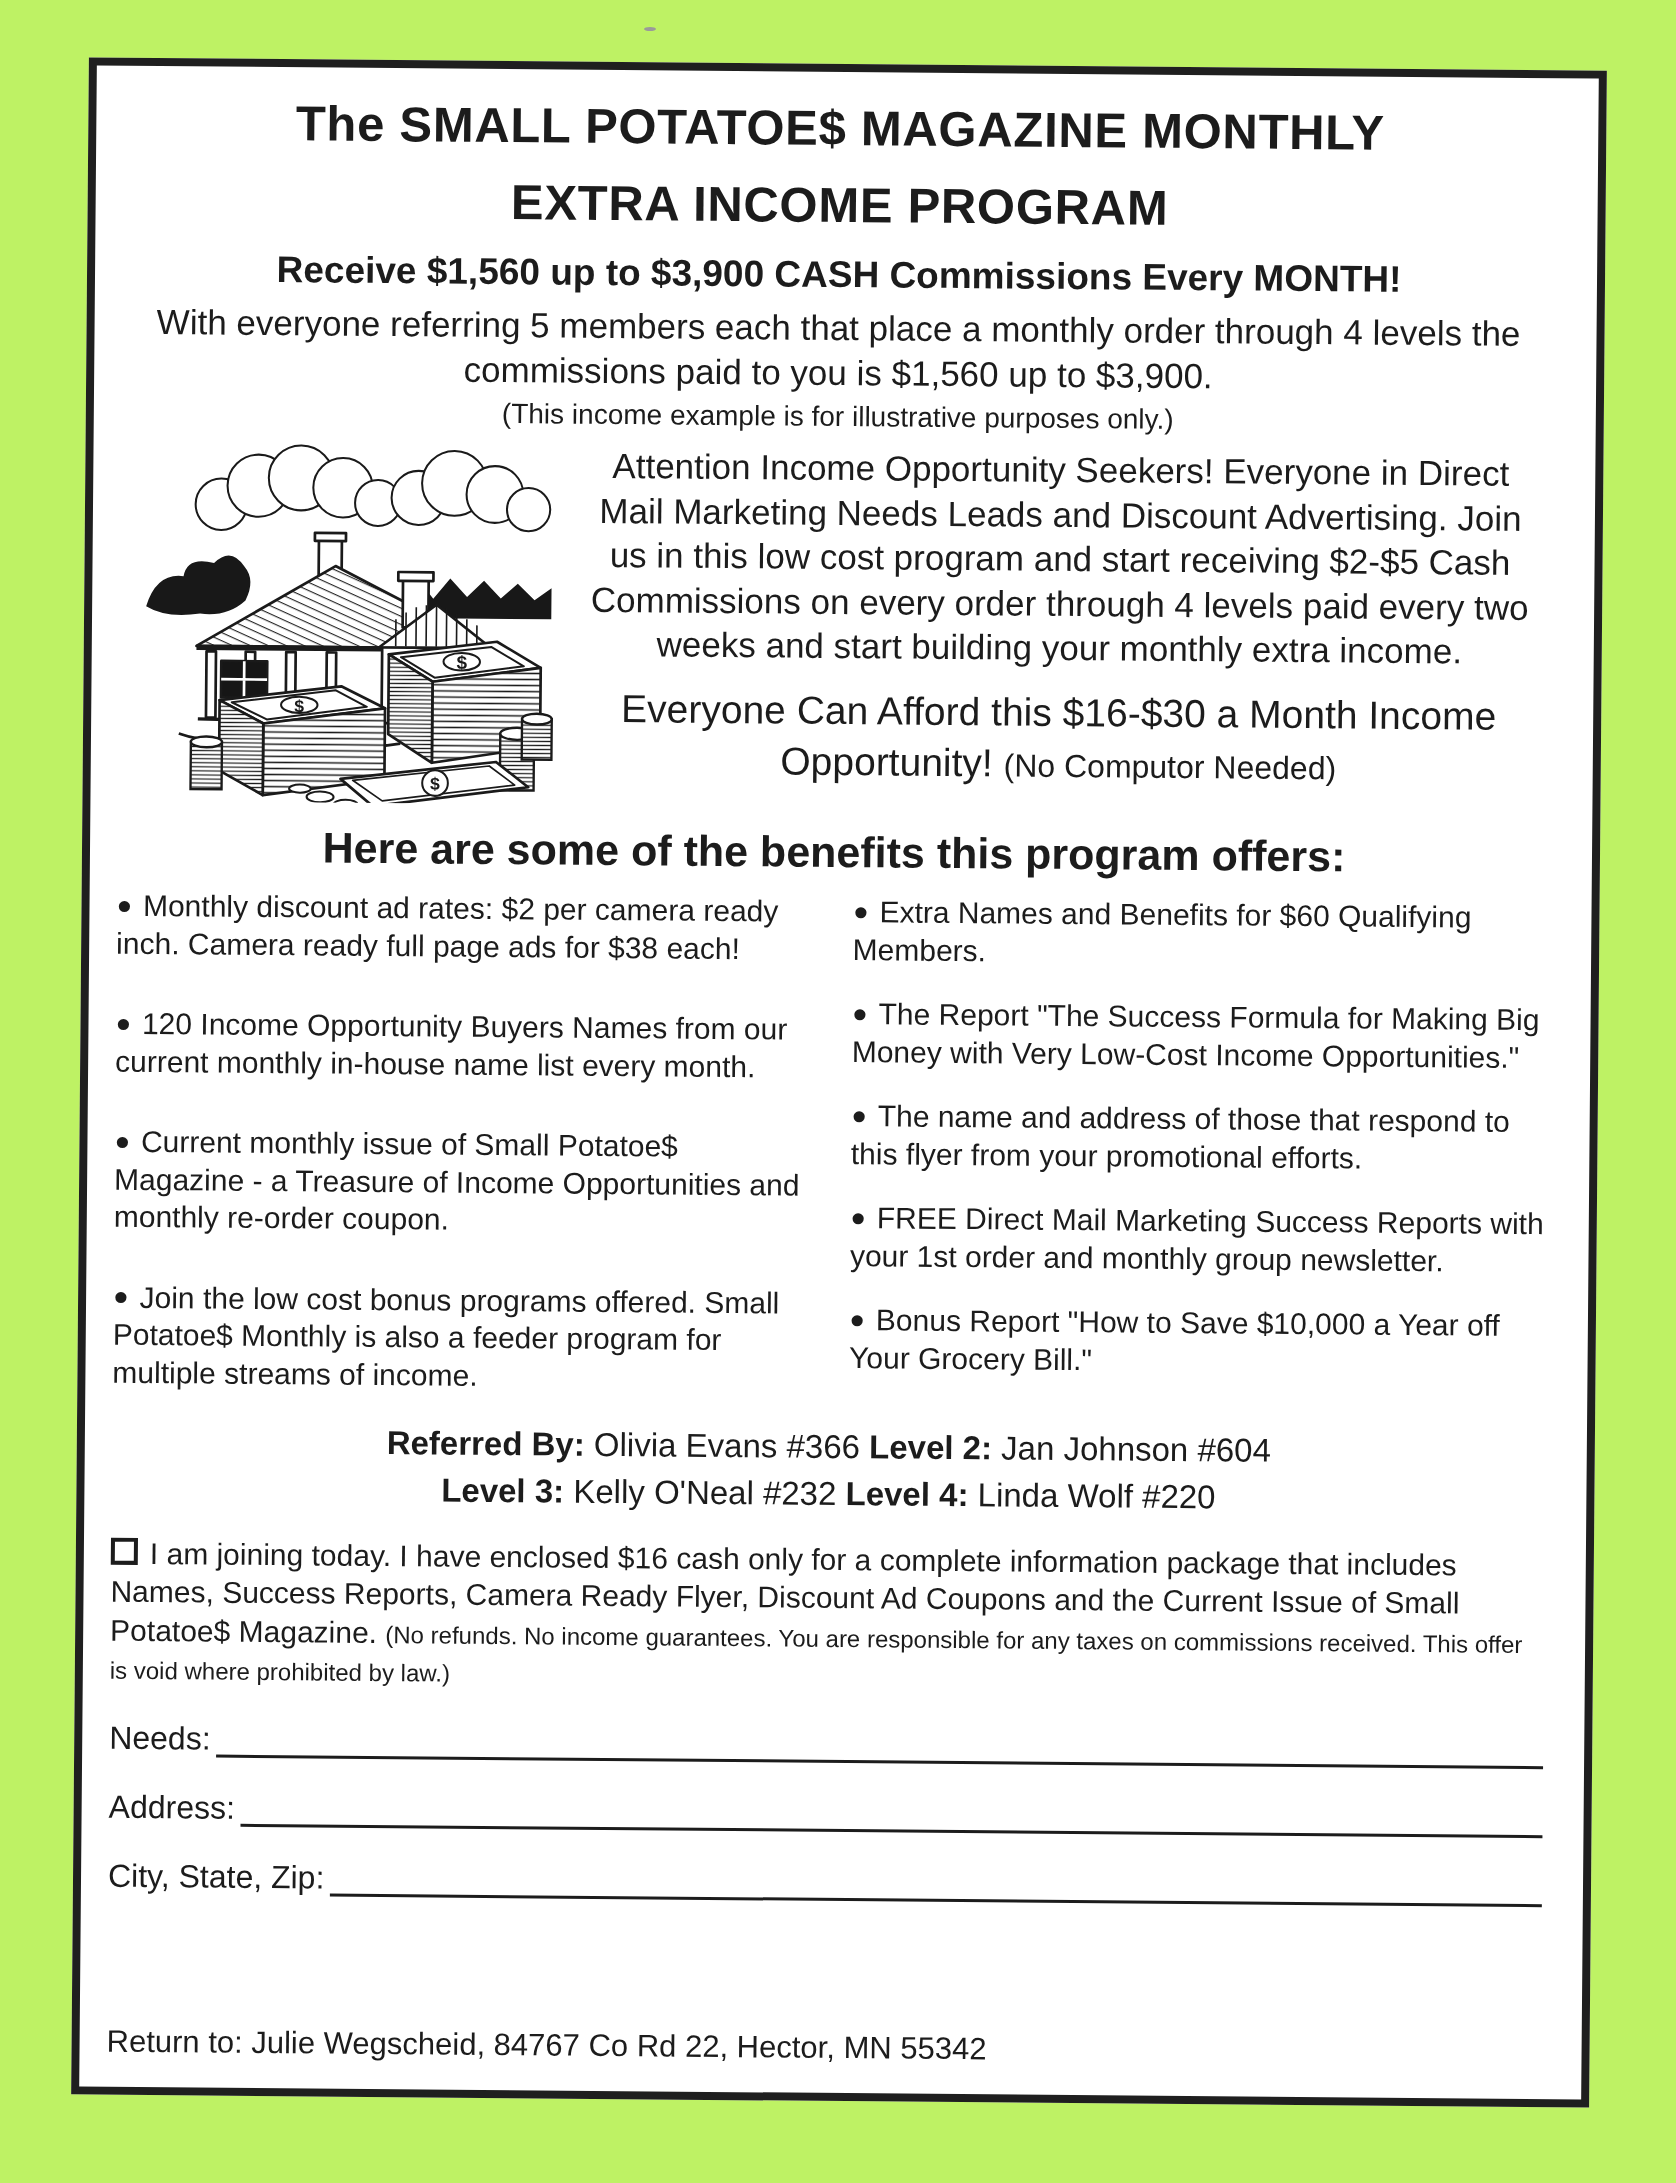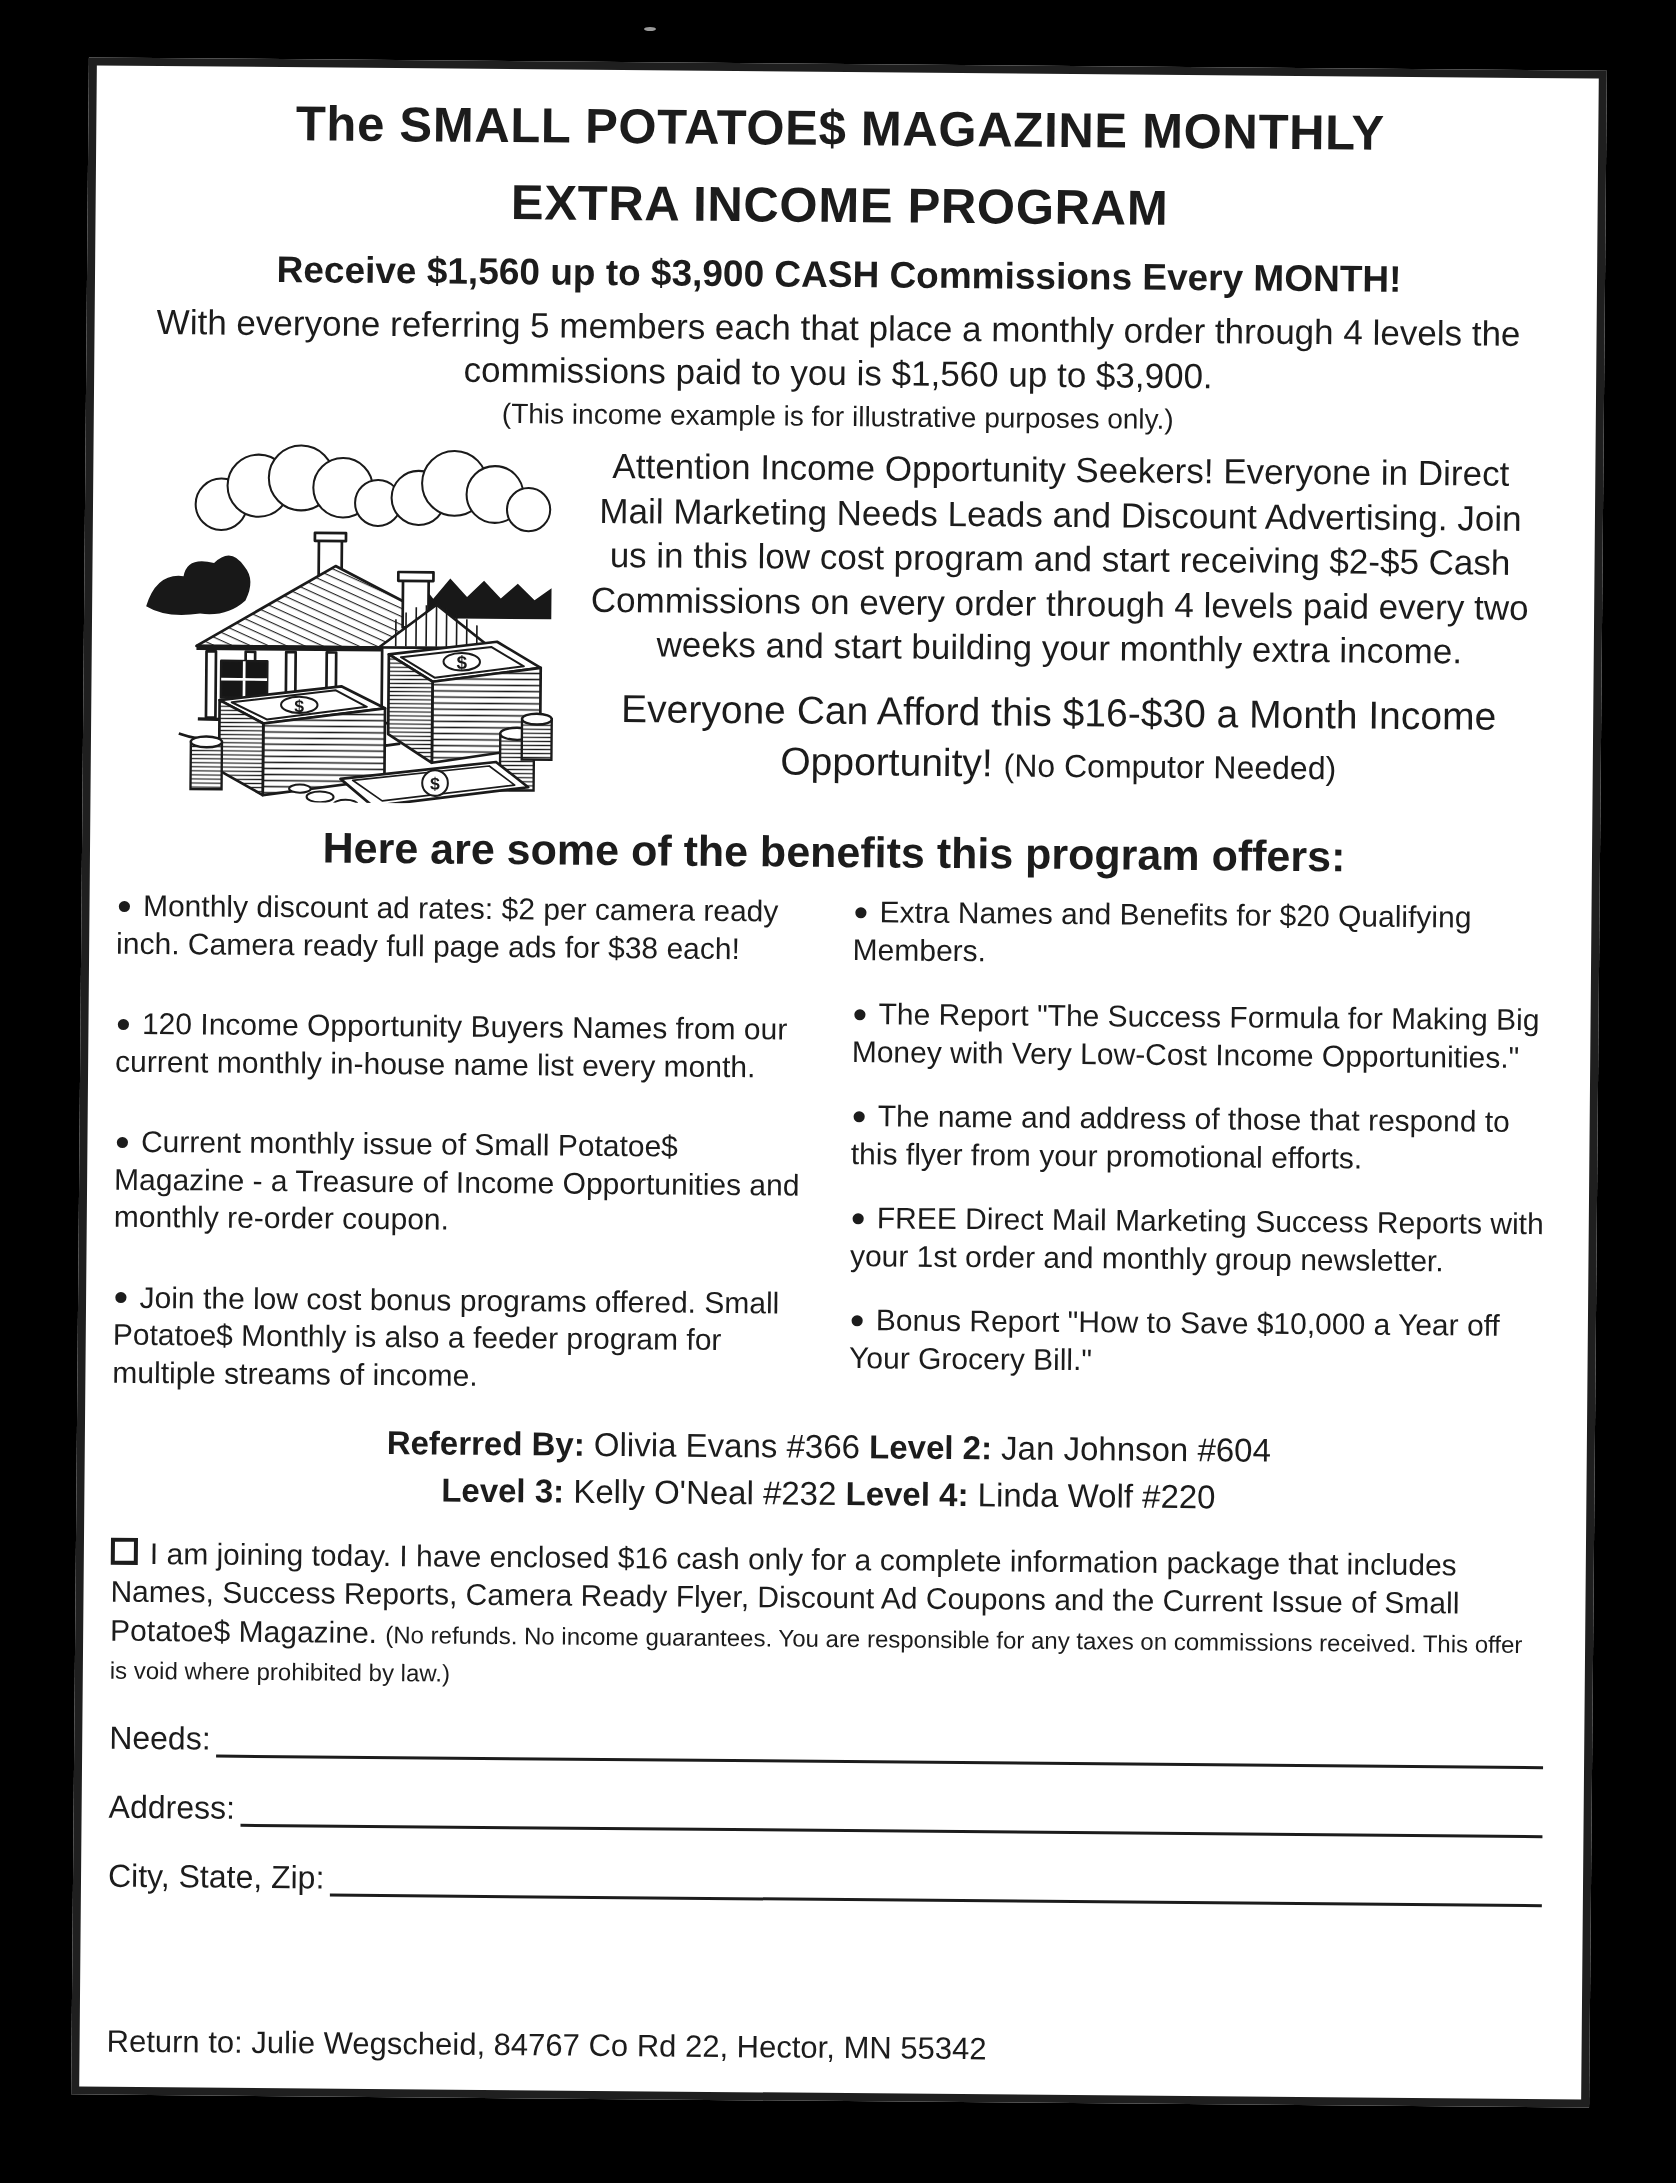--- a/index.html
+++ b/index.html
@@ -1,19 +1,19 @@
 <!DOCTYPE html>
 <html style="font-size:10.8px"><head>
 <meta charset="utf-8">
 <style>
   html,body{margin:0;padding:0;background:#ffffff;}
   .page{
     position:relative;
     width:1676px;height:2183px;
-    background:#000000;
+    background:#bef264;
     font-family:"Liberation Sans",sans-serif;
     color:#1c1c1c;
     overflow:hidden;
   }
   .doc{
     position:absolute;left:80px;top:64px;
     width:1518px;height:2037px;
     box-sizing:border-box;
     border:8.8px solid #1f1f1f;
     padding:30px 41px 24px 27px;
@@ -196,21 +196,21 @@
     <div class="benefits-heading">Here are some of the benefits this program offers:</div>
 
     <div class="benefits">
       <div class="col col-left">
         <p class="bullet"><span class="dot">●</span><span>Monthly discount ad rates: $2 per camera ready inch. Camera ready full page ads for $38 each!</span></p>
         <p class="bullet"><span class="dot">●</span><span>120 Income Opportunity Buyers Names from our current monthly in-house name list every month.</span></p>
         <p class="bullet"><span class="dot">●</span><span>Current monthly issue of Small Potatoe$ Magazine - a Treasure of Income Opportunities and monthly re-order coupon.</span></p>
         <p class="bullet"><span class="dot">●</span><span>Join the low cost bonus programs offered. Small Potatoe$ Monthly is also a feeder program for multiple streams of income.</span></p>
       </div>
       <div class="col col-right">
-        <p class="bullet"><span class="dot">●</span><span>Extra Names and Benefits for $20 Qualifying Members.</span></p>
+        <p class="bullet"><span class="dot">●</span><span>Extra Names and Benefits for $60 Qualifying Members.</span></p>
         <p class="bullet"><span class="dot">●</span><span>The Report "The Success Formula for Making Big Money with Very Low-Cost Income Opportunities."</span></p>
         <p class="bullet"><span class="dot">●</span><span>The name and address of those that respond to this flyer from your promotional efforts.</span></p>
         <p class="bullet"><span class="dot">●</span><span>FREE Direct Mail Marketing Success Reports with your 1st order and monthly group newsletter.</span></p>
         <p class="bullet"><span class="dot">●</span><span>Bonus Report "How to Save $10,000 a Year off Your Grocery Bill."</span></p>
       </div>
     </div>
 
     <div class="referred">
       <span class="bold">Referred By:</span><span> Olivia Evans #366 </span><span class="bold">Level 2:</span><span> Jan Johnson #604</span><br>
       <span class="bold">Level 3:</span><span> Kelly O'Neal #232 </span><span class="bold">Level 4:</span><span> Linda Wolf #220</span>

